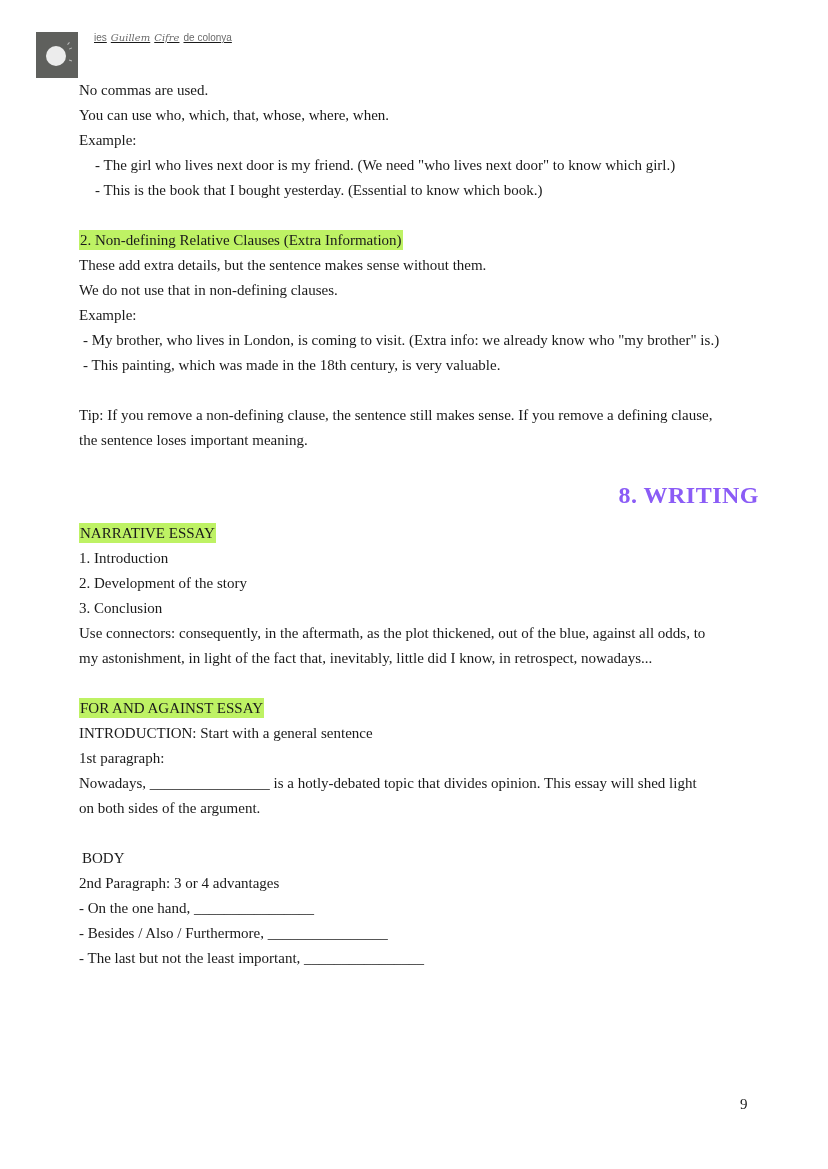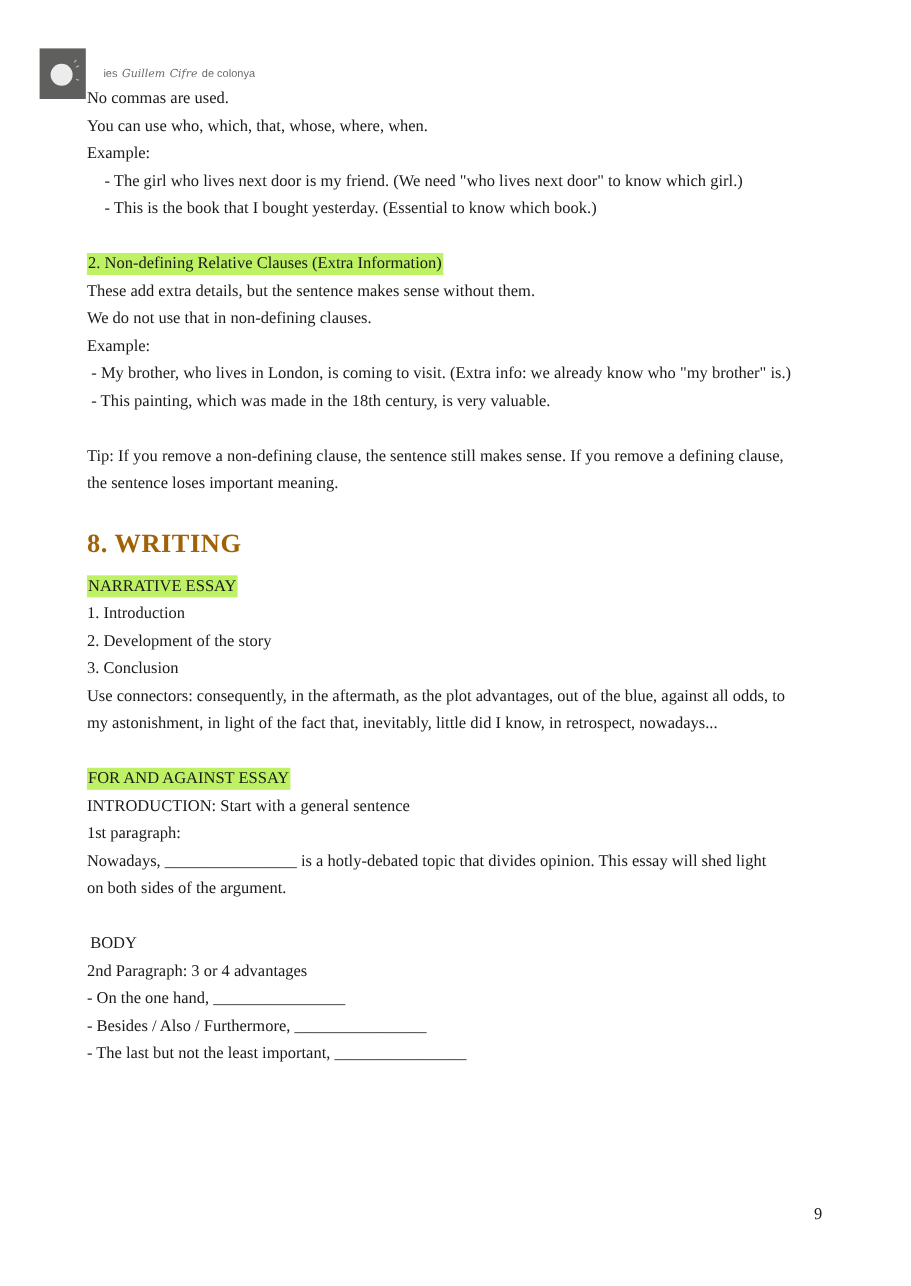--- a/index.html
+++ b/index.html
@@ -11,23 +11,24 @@
       width: 828px;
       height: 1169px;
       position: relative;
       overflow: hidden;
       font-family: "Liberation Serif", "DejaVu Serif", serif;
       color: #1a1a1a;
     }
     .header {
       position: absolute;
       left: 36px;
-      top: 44px;
+      top: 32px;
       display: flex;
-      align-items: center;
+      align-items: flex-start;
+      text-decoration: underline;
     }
     .logo-box {
       width: 42px;
       height: 46px;
       background: #5f605d;
       position: relative;
     }
     .logo-sun {
       position: absolute;
       left: 10px;
@@ -73,24 +74,24 @@
     .indent1 { padding-left: 16px; }
     .indent2 { padding-left: 4px; }
     .highlight {
       display: inline-block;
       background: #bef264;
       line-height: 20px;
       padding: 0 1px;
     }
     .gap { height: 25px; }
     .section-title {
-      text-align: left;
+      text-align: right;
       font-weight: bold;
       font-size: 24px;
-      color: #a16207;
+      color: #8b5cf6;
       letter-spacing: 0.5px;
       margin-top: 28px;
       margin-bottom: 12px;
       line-height: 28px;
     }
     .page-number {
       position: absolute;
       left: 740px;
       top: 1096px;
       font-size: 15px;
@@ -137,21 +138,21 @@
 
   <span class="line">Tip: If you remove a non-defining clause, the sentence still makes sense. If you remove a defining clause,</span>
   <span class="line">the sentence loses important meaning.</span>
 
   <div class="section-title">8. WRITING</div>
 
   <span class="line"><span class="highlight">NARRATIVE ESSAY</span></span>
   <span class="line">1. Introduction</span>
   <span class="line">2. Development of the story</span>
   <span class="line">3. Conclusion</span>
-  <span class="line">Use connectors: consequently, in the aftermath, as the plot advantages, out of the blue, against all odds, to</span>
+  <span class="line">Use connectors: consequently, in the aftermath, as the plot thickened, out of the blue, against all odds, to</span>
   <span class="line">my astonishment, in light of the fact that, inevitably, little did I know, in retrospect, nowadays...</span>
 
   <div class="gap"></div>
 
   <span class="line"><span class="highlight">FOR AND AGAINST ESSAY</span></span>
   <span class="line">INTRODUCTION: Start with a general sentence</span>
   <span class="line">1st paragraph:</span>
   <span class="line">Nowadays, ________________ is a hotly-debated topic that divides opinion. This essay will shed light</span>
   <span class="line">on both sides of the argument.</span>
 

